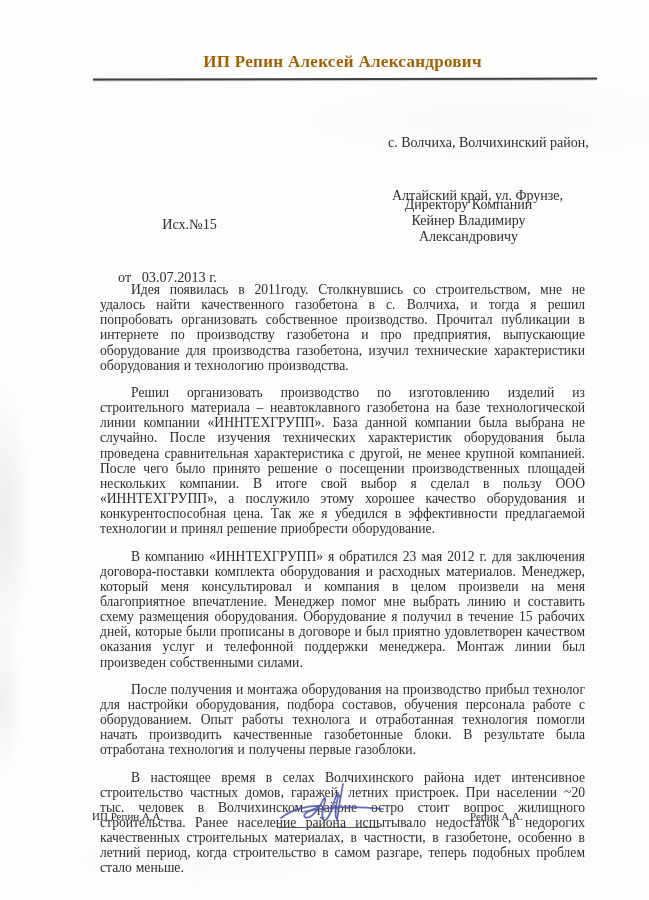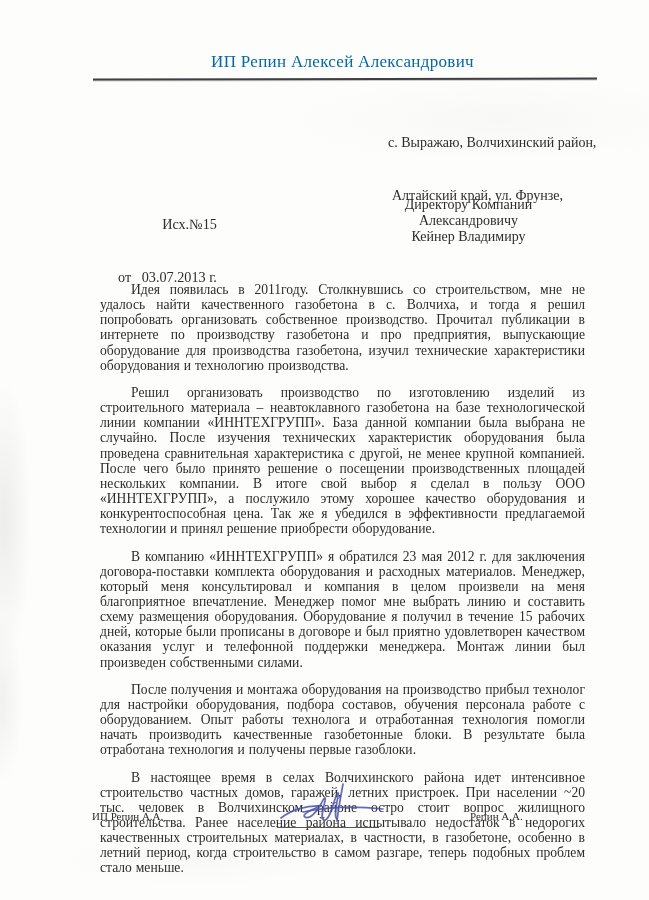--- a/index.html
+++ b/index.html
@@ -18,21 +18,21 @@
     position:absolute;inset:0;
     background:
       radial-gradient(ellipse 40px 200px at 4px 520px, rgba(90,90,90,.10), transparent 70%),
       radial-gradient(ellipse 30px 120px at 2px 700px, rgba(90,90,90,.08), transparent 70%),
       radial-gradient(ellipse 300px 60px at 500px 120px, rgba(120,120,120,.04), transparent 70%),
       radial-gradient(ellipse 200px 40px at 200px 860px, rgba(120,120,120,.03), transparent 70%);
     pointer-events:none;
   }
   .title{
     position:absolute;left:88px;top:52px;width:509px;
-    text-align:center;font-weight:normal;font-size:17px;color:#0369a1;
+    text-align:center;font-weight:bold;font-size:17px;color:#a16207;
     letter-spacing:.3px;
   }
   .rule{
     position:absolute;left:93px;top:78px;width:504px;height:2px;
     background:#3f3f44;transform:rotate(-.12deg);
     box-shadow:0 1px 0 rgba(60,60,60,.25);
   }
   .address{
     position:absolute;left:388px;top:99px;
     font-size:14px;line-height:17.6px;white-space:pre;
@@ -60,33 +60,33 @@
 </style>
 </head>
 <body>
 
 <div class="page">
 
   <div class="title">ИП Репин Алексей Александрович</div>
   <div class="rule"></div>
 
   <div class="address">
-    <div class="line1">с. Выражаю, Волчихинский район,</div>
+    <div class="line1">с. Волчиха, Волчихинский район,</div>
     <div class="line2">Алтайский край, ул. Фрунзе,</div>
   </div>
 
   <div class="ref">
     <div class="ref-number">Исх.№15</div>
     <div class="ref-date">от   03.07.2013 г.</div>
   </div>
 
   <div class="recipient">
     <div>Директору Компании</div>
+    <div>Кейнер Владимиру</div>
     <div>Александровичу</div>
-    <div>Кейнер Владимиру</div>
   </div>
 
   <main class="body">
     <p>Идея появилась в 2011году. Столкнувшись со строительством, мне не удалось найти качественного газобетона в с. Волчиха, и тогда я решил попробовать организовать собственное производство. Прочитал публикации в интернете по производству газобетона и про предприятия, выпускающие оборудование для производства газобетона, изучил технические характеристики оборудования и технологию производства.</p>
     <p>Решил организовать производство по изготовлению изделий из строительного материала – неавтоклавного газобетона на базе технологической линии компании «ИННТЕХГРУПП». База данной компании была выбрана не случайно. После изучения технических характеристик оборудования была проведена сравнительная характеристика с другой, не менее крупной компанией. После чего было принято решение о посещении производственных площадей нескольких компании. В итоге свой выбор я сделал в пользу ООО «ИННТЕХГРУПП», а послужило этому хорошее качество оборудования и конкурентоспособная цена. Так же я убедился в эффективности предлагаемой технологии и принял решение приобрести оборудование.</p>
     <p>В компанию «ИННТЕХГРУПП» я обратился 23 мая 2012 г. для заключения договора-поставки комплекта оборудования и расходных материалов. Менеджер, который меня консультировал и компания в целом произвели на меня благоприятное впечатление. Менеджер помог мне выбрать линию и составить схему размещения оборудования. Оборудование я получил в течение 15 рабочих дней, которые были прописаны в договоре и был приятно удовлетворен качеством оказания услуг и телефонной поддержки менеджера. Монтаж линии был произведен собственными силами.</p>
     <p>После получения и монтажа оборудования на производство прибыл технолог для настройки оборудования, подбора составов, обучения персонала работе с оборудованием. Опыт работы технолога и отработанная технология помогли начать производить качественные газобетонные блоки. В результате была отработана технология и получены первые газоблоки.</p>
     <p>В настоящее время в селах Волчихинского района идет интенсивное строительство частных домов, гаражей, летних пристроек. При населении ~20 тыс. человек в Волчихинском районе остро стоит вопрос жилищного строительства. Ранее население района испытывало недостаток в недорогих качественных строительных материалах, в частности, в газобетоне, особенно в летний период, когда строительство в самом разгаре, теперь подобных проблем стало меньше.</p>
   </main>
 

